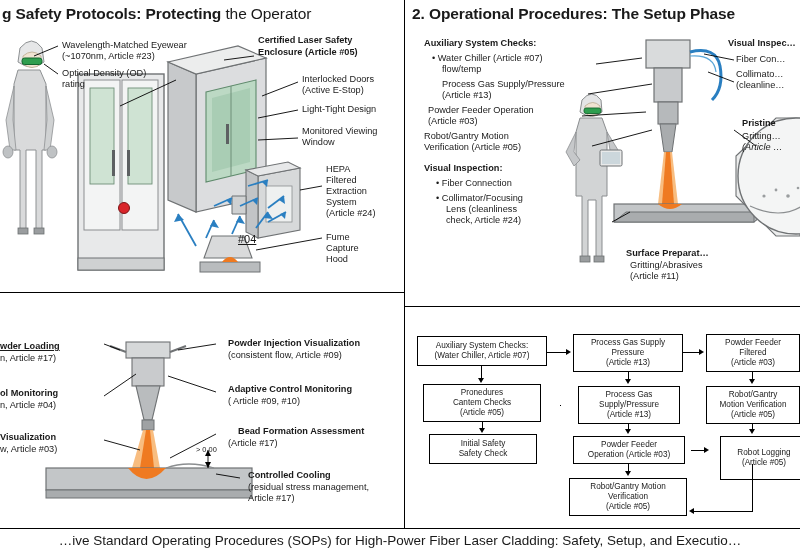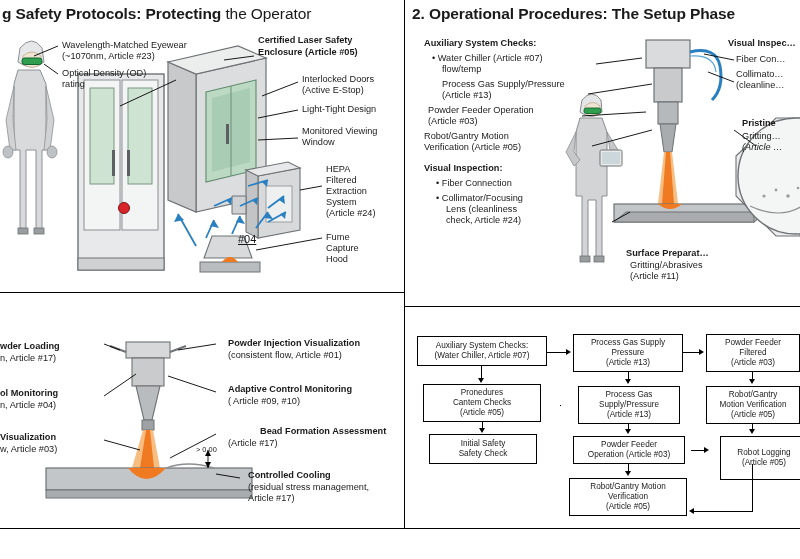--- a/index.html
+++ b/index.html
@@ -277,32 +277,32 @@
       <path d="M104 44 L120 50"></path>
       <path d="M104 96 L136 74"></path>
       <path d="M104 140 L140 150"></path>
       <path d="M216 44 L178 50"></path>
       <path d="M216 92 L168 76"></path>
       <path d="M216 134 L170 158"></path>
       <path d="M240 178 L216 174"></path>
     </g>
   </svg>
 
-  <div class="lbl b" style="left:0px; top:341px;">wder Loading</div>
+  <div class="lbl b" style="left:0px; top:341px;text-decoration:underline;">wder Loading</div>
   <div class="lbl" style="left:0px; top:353px;">n, Article #17)</div>
   <div class="lbl b" style="left:0px; top:388px;">ol Monitoring</div>
   <div class="lbl" style="left:0px; top:400px;">n, Article #04)</div>
   <div class="lbl b" style="left:0px; top:432px;">Visualization</div>
   <div class="lbl" style="left:0px; top:444px;">w, Article #03)</div>
 
   <div class="lbl b" style="left:228px; top:338px;">Powder Injection Visualization</div>
-  <div class="lbl" style="left:228px; top:350px;">(consistent flow, Article #01)</div>
+  <div class="lbl" style="left:228px; top:350px;">(consistent flow, Article #09)</div>
   <div class="lbl b" style="left:228px; top:384px;">Adaptive Control Monitoring</div>
   <div class="lbl" style="left:228px; top:396px;">( Article #09, #10)</div>
-  <div class="lbl b" style="left:236px; top:426px;padding-left:24px;">Bead Formation Assessment</div>
+  <div class="lbl b" style="left:214px; top:426px;padding-left:24px;">Bead Formation Assessment</div>
   <div class="lbl" style="left:228px; top:438px;">(Article #17)</div>
   <div class="lbl b" style="left:248px; top:470px;">Controlled Cooling</div>
   <div class="lbl" style="left:248px; top:482px;">(residual stress management,</div>
   <div class="lbl" style="left:248px; top:493px;">Article #17)</div>
   <div class="lbl" style="left:196px; top:444px; font-size:7.4px;">&gt; 0.00</div>
 
   <div class="title" style="left:412px; top:5px;">
     <span>2. </span><span>Operational Procedures: The Setup Phase</span>
   </div>
 
@@ -473,14 +473,15 @@
     <div class="farrow" style="left:752px; top:464px; width:1.4px; height:48px;"></div>
     <div class="farrow" style="left:694px; top:511px; width:58px; height:1.4px;"></div>
     <div class="farrow-head fh-left" style="left:689px; top:508px;"></div>
 
     <div class="farrow" style="left:691px; top:450px; width:14px; height:1.4px;"></div>
     <div class="farrow-head fh-right" style="left:704px; top:447px;"></div>
 
     <div class="farrow" style="left:560px; top:405px; width:1.4px; height:1.4px;"></div>
   </div>
 
+  <div class="caption">…ive Standard Operating Procedures (SOPs) for High-Power Fiber Laser Cladding: Safety, Setup, and Executio…</div>
 
 </div>
 
 </body></html>

